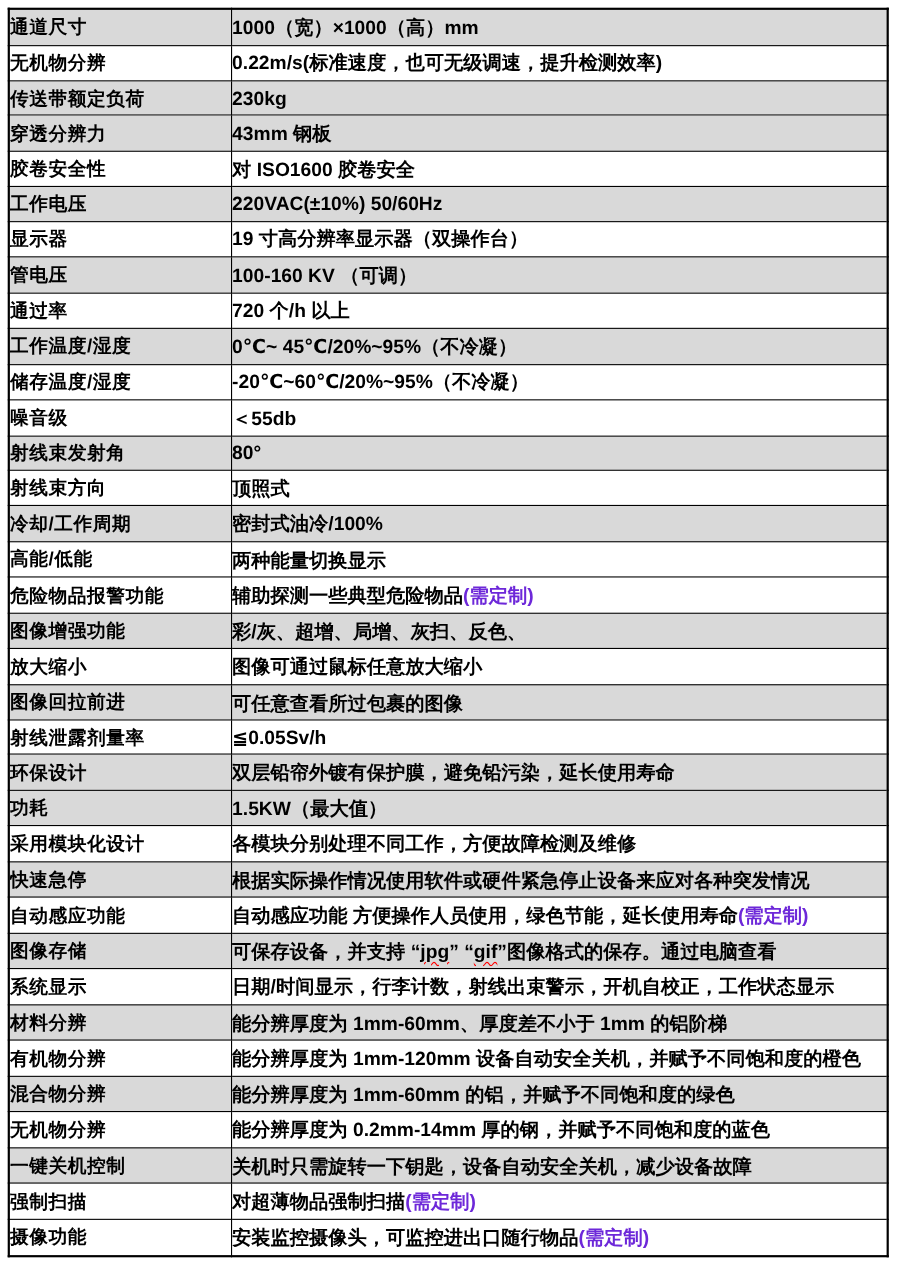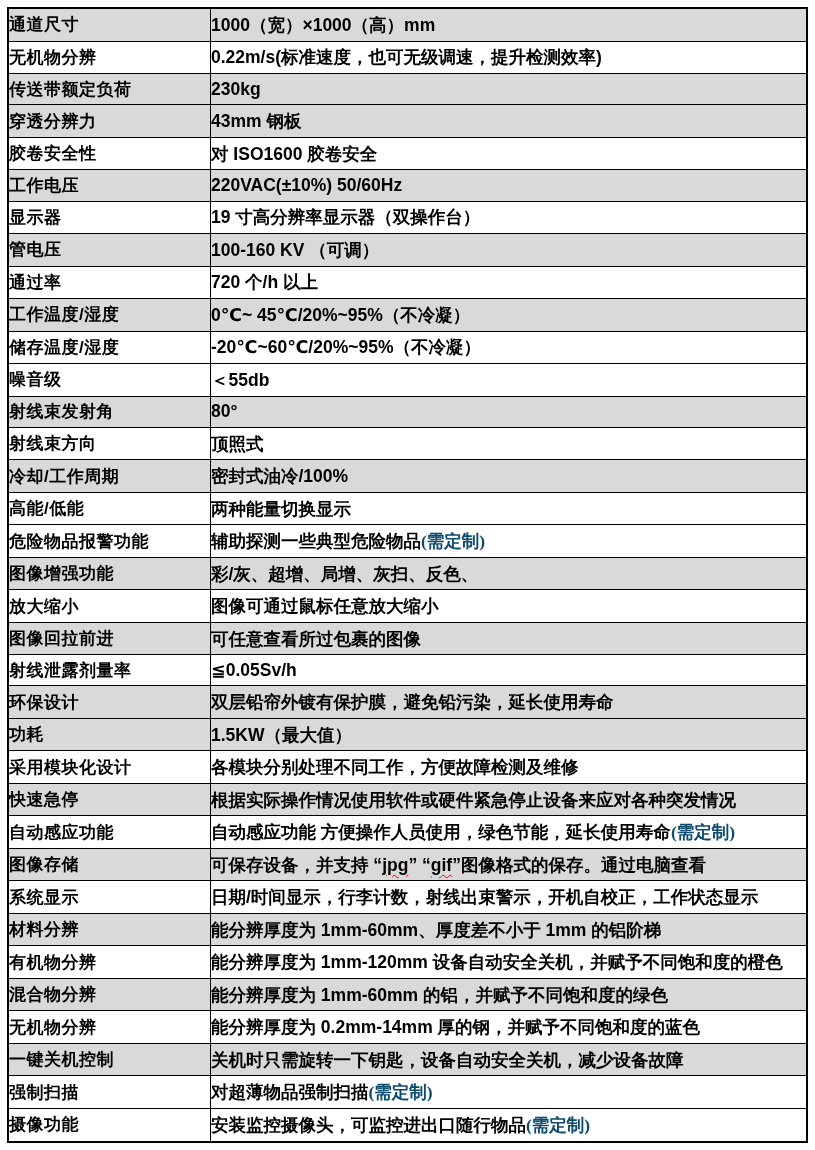--- a/index.html
+++ b/index.html
@@ -41,21 +41,21 @@
     padding-left: 12px;
     font-size: 17px;
     letter-spacing: 0.5px;
   }
   td.value-cell {
     padding-left: 15px;
     font-size: 17.5px;
   }
   tr.shaded td { background: #d9d9d9; }
   tr.plain  td { background: #ffffff; }
-  .seg-red { color: #0c4a6e; font-family: Liberation Serif, serif; }
+  .seg-red { color: #6d28d9; }
   .seg-wavy {
     text-decoration: underline wavy #ff0000;
     text-decoration-thickness: 1px;
     text-underline-offset: 3px;
   }
 </style>
 </head>
 <body>
 
 <div class="page">

